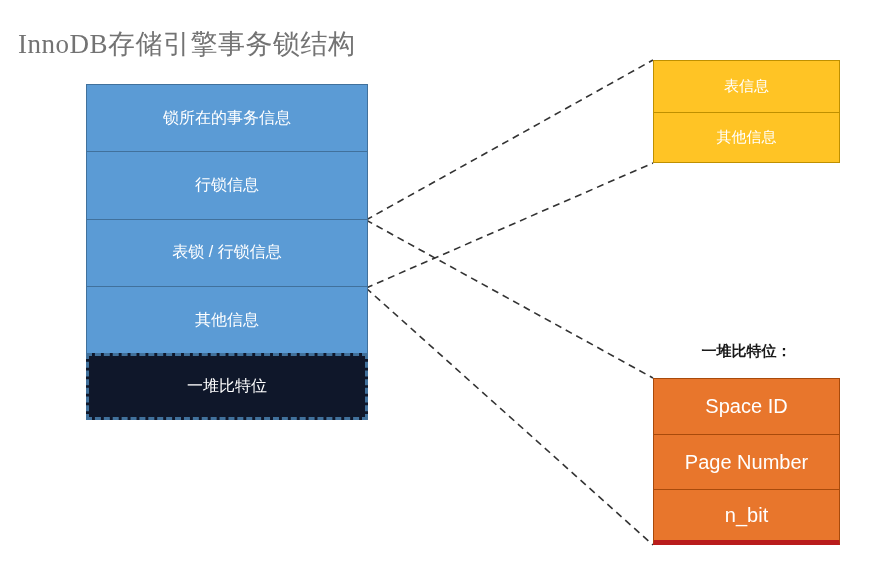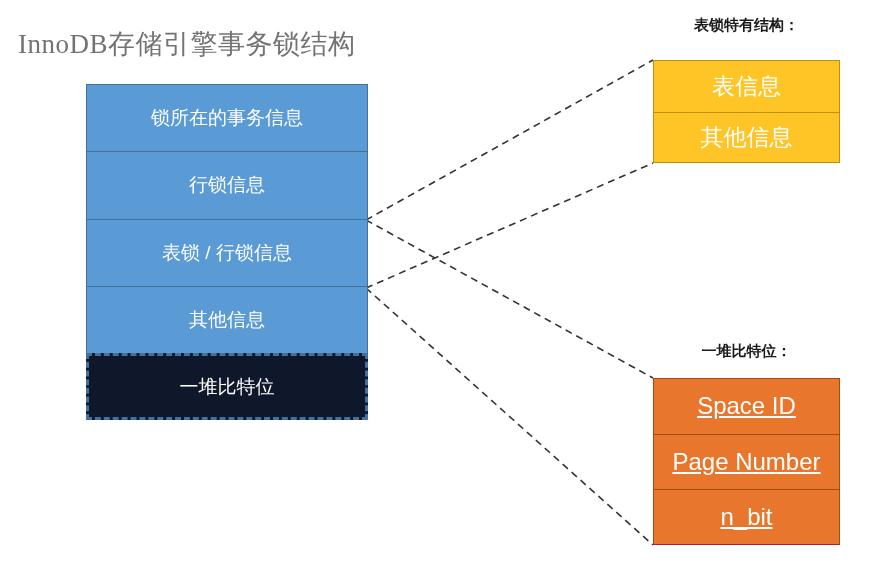--- a/index.html
+++ b/index.html
@@ -62,21 +62,21 @@
     top: 84px;
     width: 295px;
     height: 404px;
   }
 
   #lock-struct .row {
     height: 67.3px;
     background: #5B9BD5;
     border: 1px solid #41719C;
     border-bottom: none;
-    font-size: 19px;
+    font-size: 16px;
     margin-left: 13px;
   }
 
   #lock-struct .row:last-child {
     border-bottom: 1px solid #41719C;
   }
 
   #lock-struct .row.dashed {
     border: 3px dashed #41719C;
     background: #0f172a;
@@ -100,21 +100,21 @@
     top: 60px;
     width: 187px;
     height: 103px;
   }
 
   #table-lock-struct .row {
     height: 51.5px;
     background: #FFC425;
     border: 1px solid #BF9000;
     border-bottom: none;
-    font-size: 23px;
+    font-size: 15px;
   }
 
   #table-lock-struct .row:last-child {
     border-bottom: 1px solid #BF9000;
   }
 
   
   #row-lock-label {
     position: absolute;
     left: 653px;
@@ -132,26 +132,25 @@
     top: 378px;
     width: 187px;
     height: 167px;
   }
 
   #row-lock-struct .row {
     height: 55.7px;
     background: #E8762C;
     border: 1px solid #A84A0B;
     border-bottom: none;
-    font-size: 24px;
-    text-decoration: underline;
+    font-size: 20px;
   }
 
   #row-lock-struct .row:last-child {
-    border-bottom: 1px solid #b91c1c;
+    border-bottom: 5px solid #b91c1c;
   }
 </style>
 </head>
 <body>
 
 <div id="canvas">
 
   <div id="page-title">InnoDB存储引擎事务锁结构</div>
 
   <svg id="connectors" viewBox="0 0 873 562" xmlns="http://www.w3.org/2000/svg">
@@ -176,21 +175,20 @@
       <span>表锁 / 行锁信息</span>
     </div>
     <div class="row">
       <span>其他信息</span>
     </div>
     <div class="row dashed">
       <span>一堆比特位</span>
     </div>
   </div>
 
-  <div id="table-lock-label">表锁特有结构：</div>
 
   <div id="table-lock-struct" class="stack">
     <div class="row">
       <span>表信息</span>
     </div>
     <div class="row">
       <span>其他信息</span>
     </div>
   </div>
 

